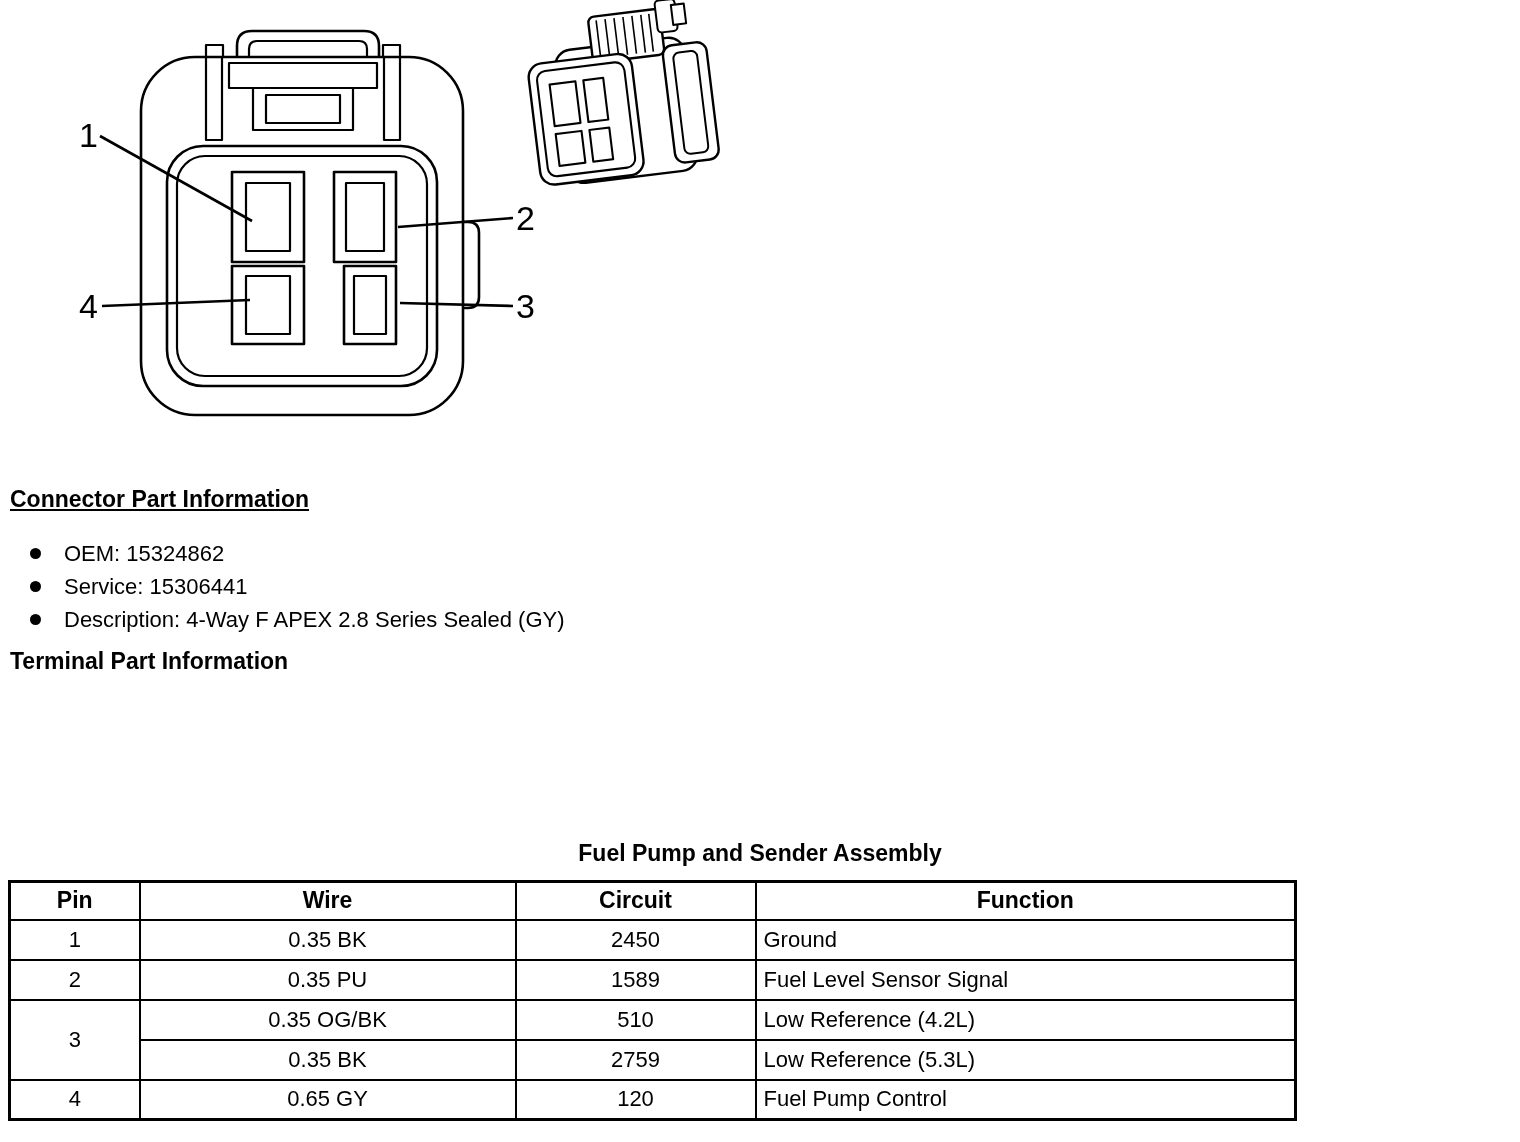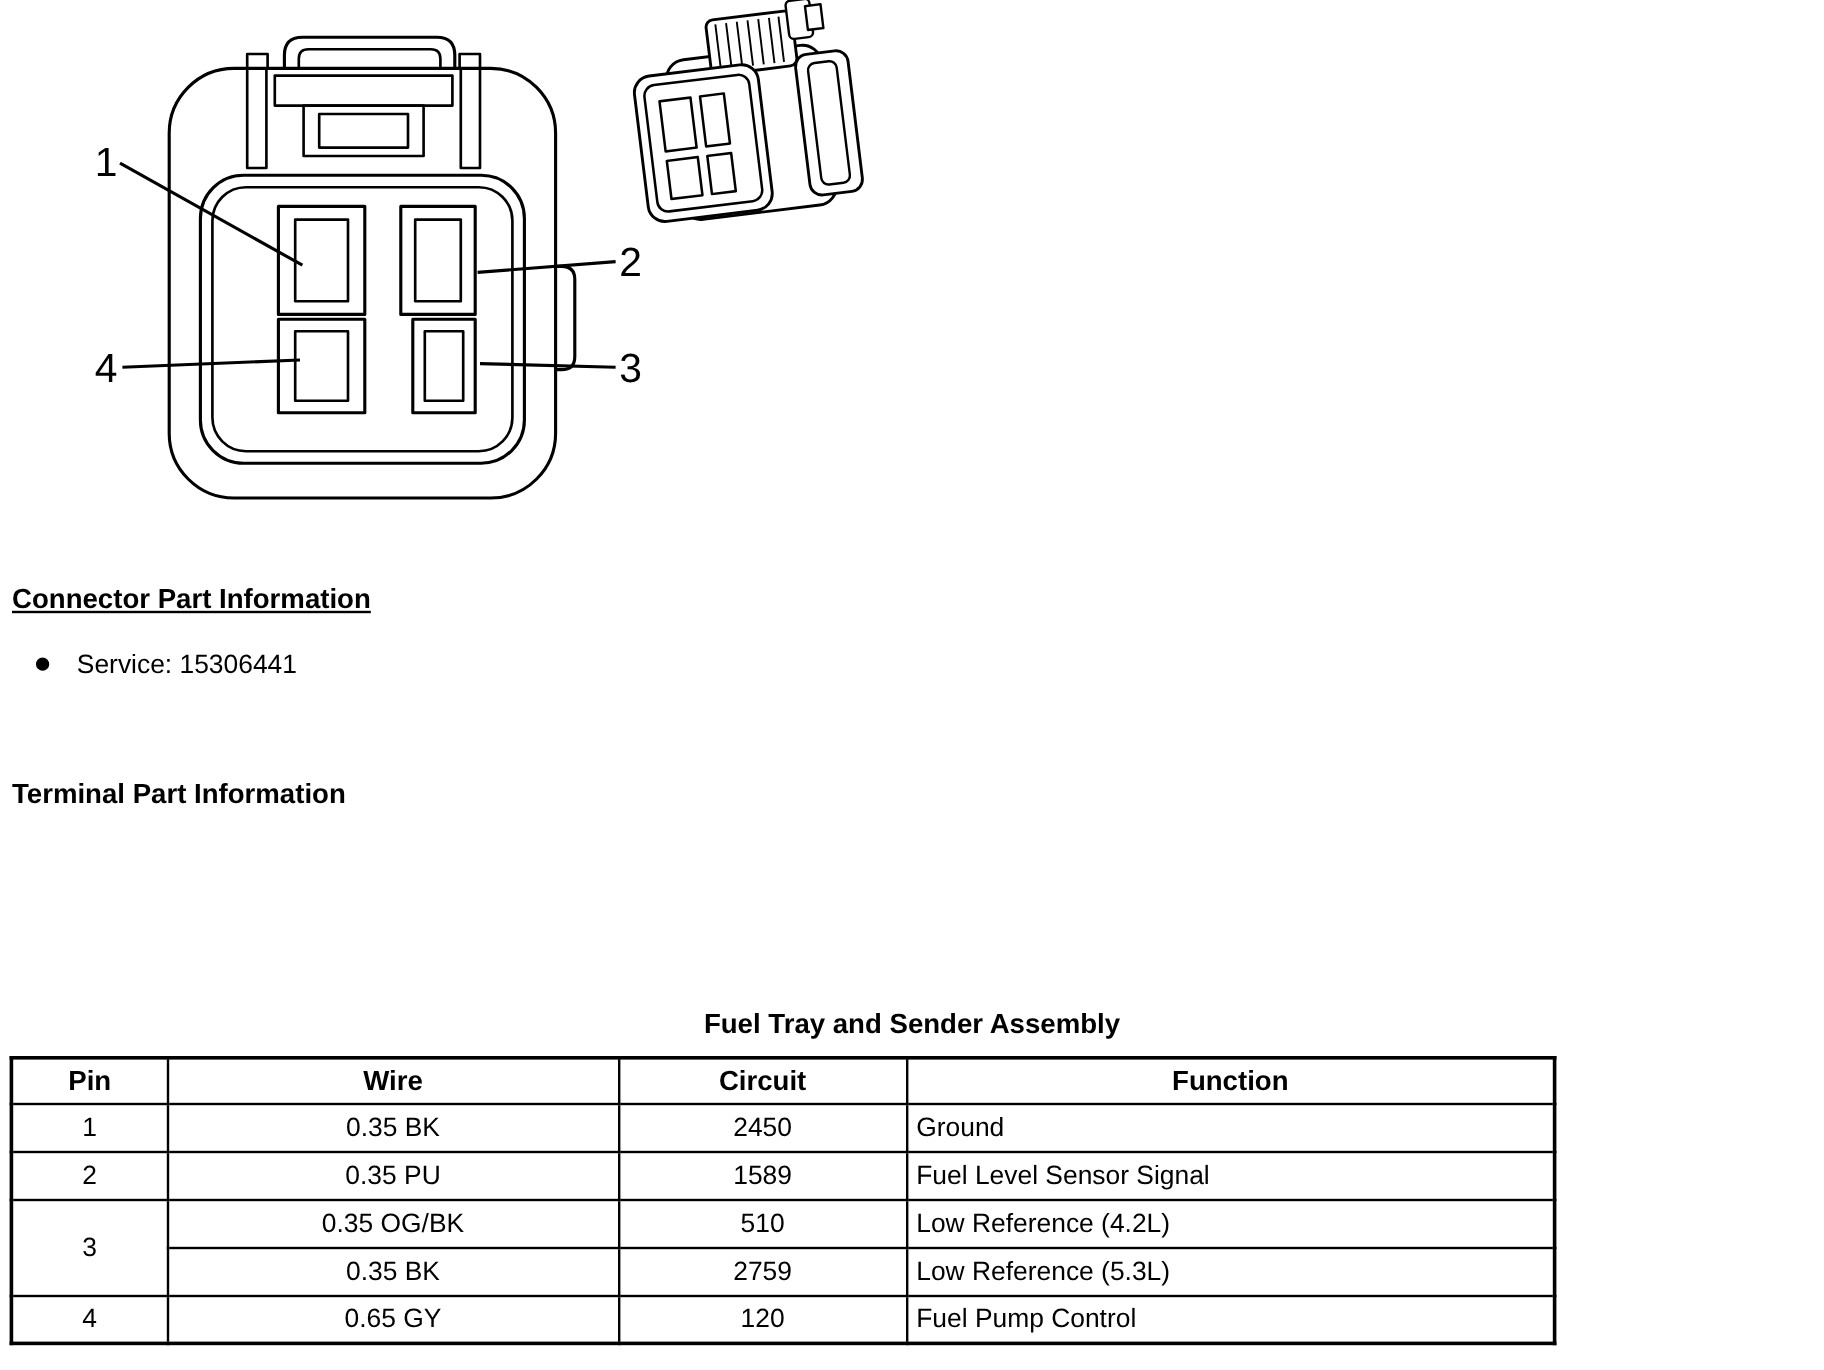--- a/index.html
+++ b/index.html
@@ -119,28 +119,36 @@
         <rect x="586" y="126" width="20" height="32"></rect>
       </g>
     </g>
   </svg>
 
   <div id="h-connector" class="sec-heading">Connector Part Information</div>
 
   <ul id="list-connector" class="blist">
     <li>
       <span class="bullet"></span>
+      <span>OEM: 15324862</span>
+    </li>
+    <li>
+      <span class="bullet"></span>
       <span>Service: 15306441</span>
+    </li>
+    <li>
+      <span class="bullet"></span>
+      <span>Description: 4-Way F APEX 2.8 Series Sealed (GY)</span>
     </li>
   </ul>
 
   <div id="h-terminal" class="sec-heading">Terminal Part Information</div>
 
 
-  <div class="table-title">Fuel Tray and Sender Assembly</div>
+  <div class="table-title">Fuel Pump and Sender Assembly</div>
 
   <table class="pinout">
     <colgroup>
       <col style="width:130px">
       <col style="width:376px">
       <col style="width:240px">
       <col>
     </colgroup>
     <thead>
       <tr>

